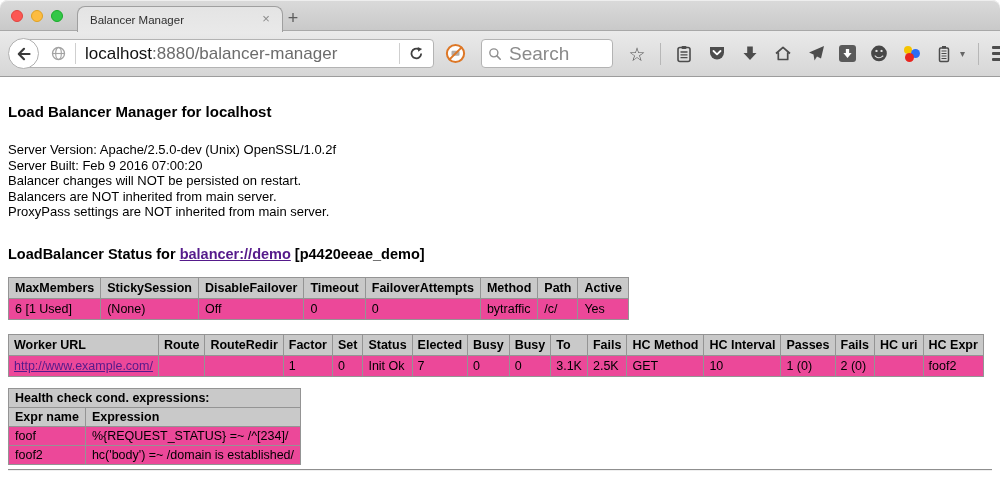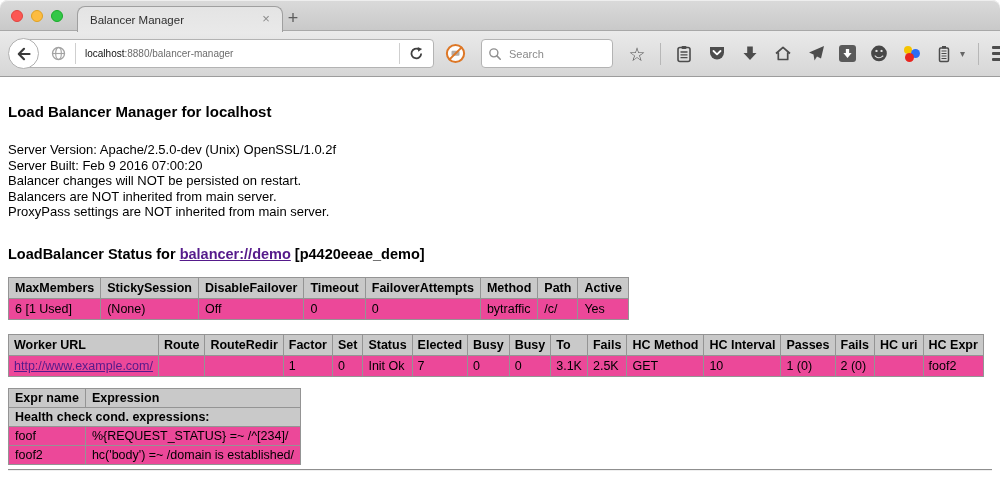--- a/index.html
+++ b/index.html
@@ -52,32 +52,32 @@
     background:#fff; border:1px solid #b0b0b0;
     display:flex; align-items:center; justify-content:center;
     margin-right:-17px; z-index:3; flex:none;
   }
   .urlbar {
     height:29px; width:412px; background:#fff;
     border:1px solid #b3b3b3; border-radius:4px;
     display:flex; align-items:center; padding-left:25px; flex:none;
   }
   .vdiv { width:1px; height:21px; background:#cfcfcf; flex:none; }
-  .url-text { flex:1; font-size:10px; white-space:nowrap; overflow:hidden; padding-left:9px; }
+  .url-text { flex:1; font-size:17px; white-space:nowrap; overflow:hidden; padding-left:9px; }
   .url-host { color:#111; }
   .url-rest { color:#6c6c6c; }
   .reload-wrap { padding:0 9px; display:flex; align-items:center; }
   .blocked { margin-left:11px; flex:none; display:flex; }
   .searchbox {
     margin-left:15px; height:29px; width:132px; background:#fff;
     border:1px solid #b3b3b3; border-radius:4px;
     display:flex; align-items:center; padding:0 6px; flex:none;
   }
   .searchbox input {
-    border:none; outline:none; width:90px; font-size:11px;
+    border:none; outline:none; width:90px; font-size:19px;
     font-family:inherit; color:#333; background:transparent; margin-left:5px;
   }
   .searchbox input::placeholder { color:#8a8a8a; }
 
   .iconstrip { display:flex; align-items:center; margin-left:14px; gap:13px; flex:1; }
   .tbicon { display:flex; align-items:center; justify-content:center; width:20px; height:22px; flex:none; }
   .glyph { font-family:"DejaVu Sans",sans-serif; color:#4c4c4c; }
   .star-glyph { font-size:19px; line-height:20px; }
   .smiley-glyph { font-size:18px; line-height:20px; color:#474747; }
   .tdivider { width:1px; height:22px; background:#b7b7b7; flex:none; }
@@ -320,27 +320,27 @@
       <td>2 (0)</td>
       <td></td>
       <td>foof2</td>
     </tr>
   </tbody>
     </table>
 
   <table class="data health">
     <tbody>
         <tr>
+      <th colspan="2">Health check cond. expressions:</th>
+    </tr>
+    <tr>
       <th>Expr name</th>
       <th>Expression</th>
     </tr>
     <tr>
-      <th colspan="2">Health check cond. expressions:</th>
-    </tr>
-    <tr>
       <td>foof</td>
       <td class="cell-left">%{REQUEST_STATUS} =~ /^[234]/</td>
     </tr>
     <tr>
       <td>foof2</td>
       <td class="cell-left">hc('body') =~ /domain is established/</td>
     </tr>
   </tbody>
     </table>
 

